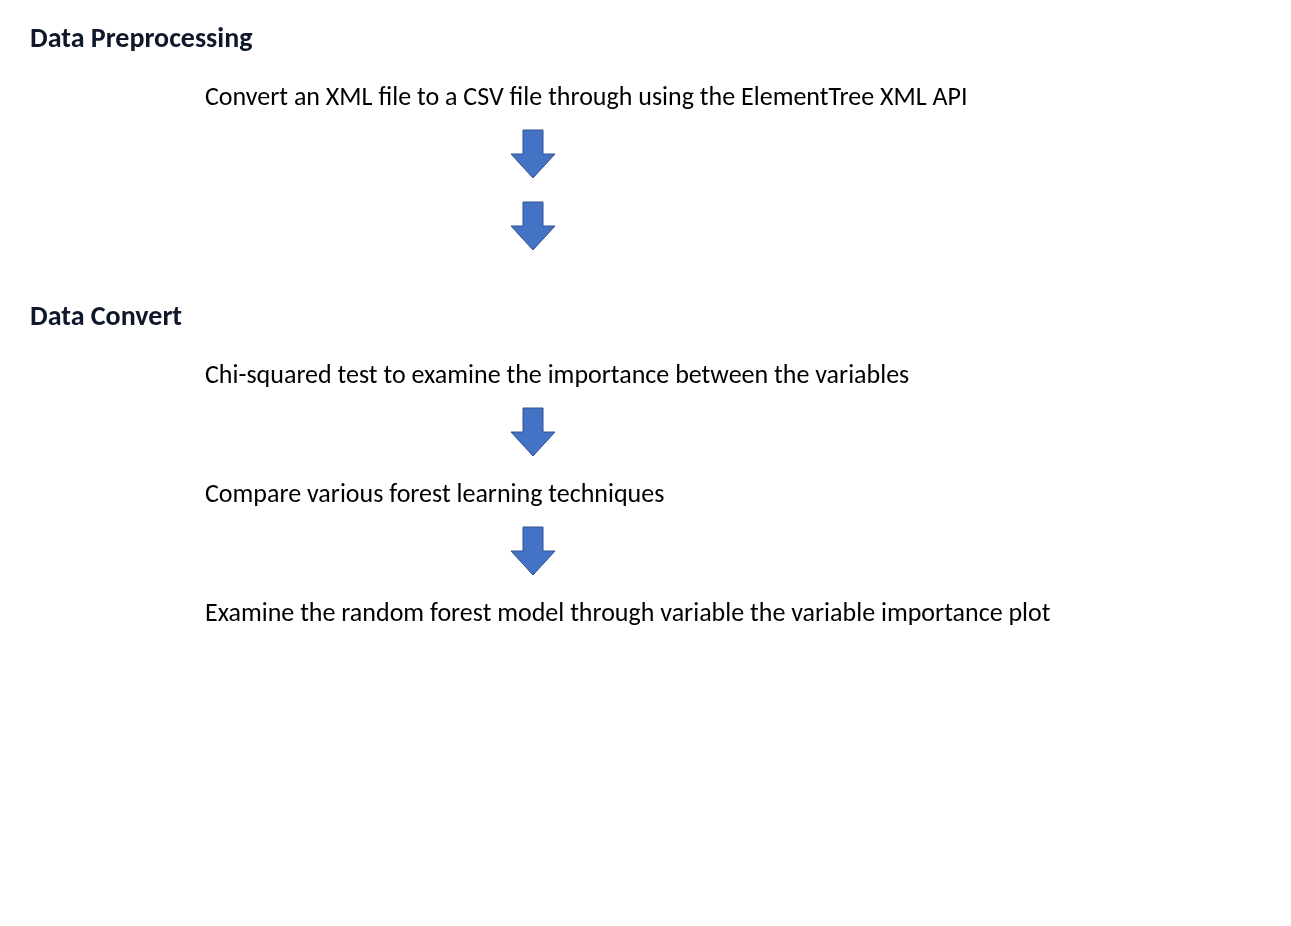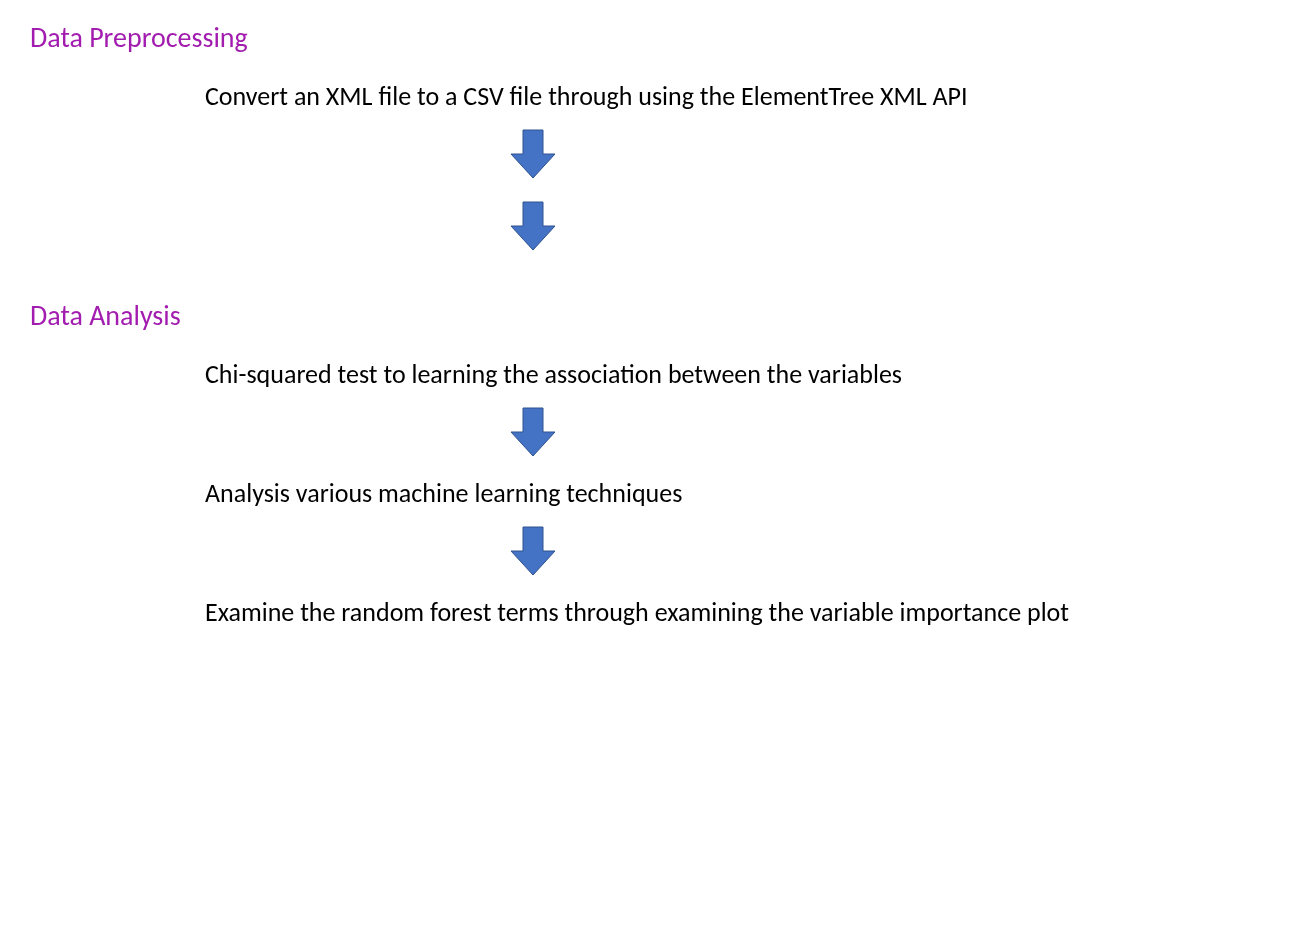--- a/index.html
+++ b/index.html
@@ -10,23 +10,23 @@
     body {
       font-family: Calibri, "Segoe UI", Arial, sans-serif;
       background: #ffffff;
       width: 1291px;
       height: 926px;
       padding: 20px 30px;
       color: #000000;
     }
     .section-heading {
       font-size: 28px;
-      font-weight: normal;
+      font-weight: bold;
       margin-bottom: 20px;
-      color: #a21caf;
+      color: #0f172a;
     }
     .section {
       margin-bottom: 40px;
     }
     .content-area {
       padding-left: 175px;
       margin-top: 24px;
     }
     .step-text {
       font-size: 26px;
@@ -66,33 +66,33 @@
       <span class="arrow-down">
         <svg class="arrow-svg" viewBox="0 0 56 56">
           <path d="M 18 4 L 38 4 L 38 28 L 50 28 L 28 52 L 6 28 L 18 28 Z" fill="#4472C4" stroke="#2F528F" stroke-width="1"></path>
         </svg>
       </span>
     </div>
   </div>
 </div>
 
 <div class="section">
-  <div class="section-heading">Data Analysis</div>
+  <div class="section-heading">Data Convert</div>
   <div class="content-area">
-    <div class="step-text">Chi-squared test to learning the association between the variables</div>
+    <div class="step-text">Chi-squared test to examine the importance between the variables</div>
     <div class="arrow-container">
       <span class="arrow-down">
         <svg class="arrow-svg" viewBox="0 0 56 56">
           <path d="M 18 4 L 38 4 L 38 28 L 50 28 L 28 52 L 6 28 L 18 28 Z" fill="#4472C4" stroke="#2F528F" stroke-width="1"></path>
         </svg>
       </span>
     </div>
-    <div class="step-text">Analysis various machine learning techniques</div>
+    <div class="step-text">Compare various forest learning techniques</div>
     <div class="arrow-container">
       <span class="arrow-down">
         <svg class="arrow-svg" viewBox="0 0 56 56">
           <path d="M 18 4 L 38 4 L 38 28 L 50 28 L 28 52 L 6 28 L 18 28 Z" fill="#4472C4" stroke="#2F528F" stroke-width="1"></path>
         </svg>
       </span>
     </div>
-    <div class="step-text">Examine the random forest terms through examining the variable importance plot</div>
+    <div class="step-text">Examine the random forest model through variable the variable importance plot</div>
   </div>
 </div>
 
 </body></html>

